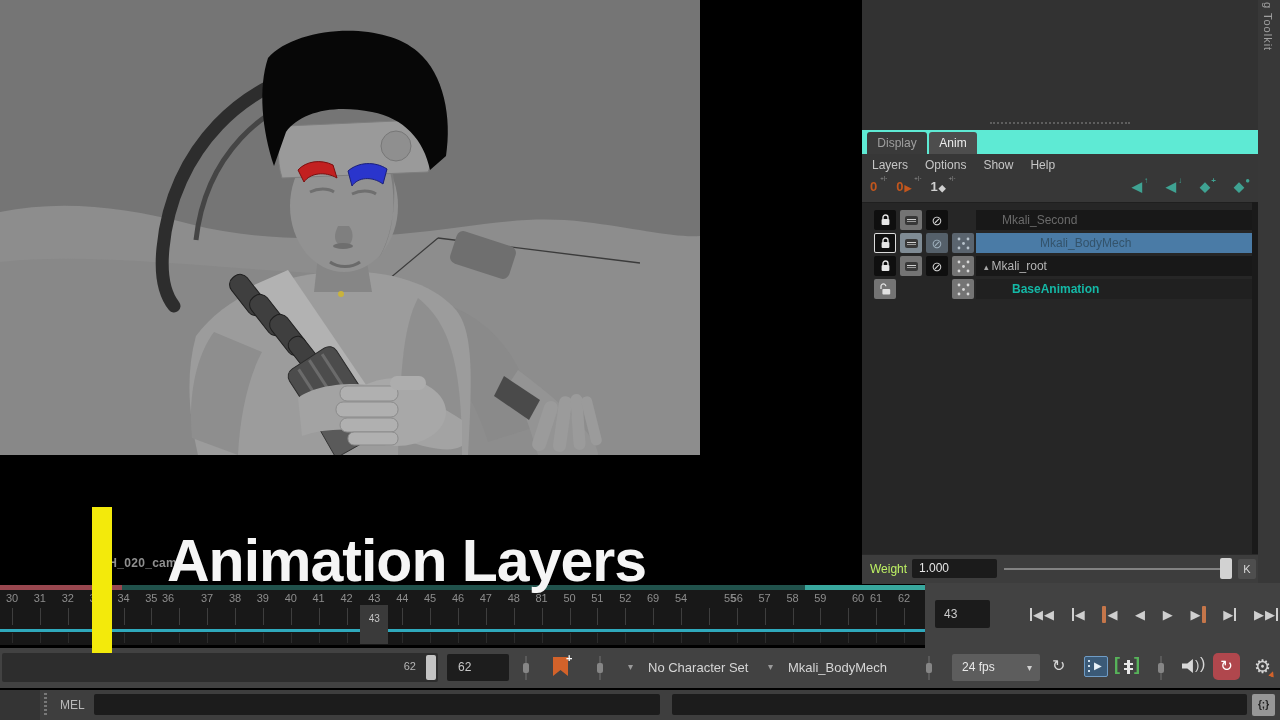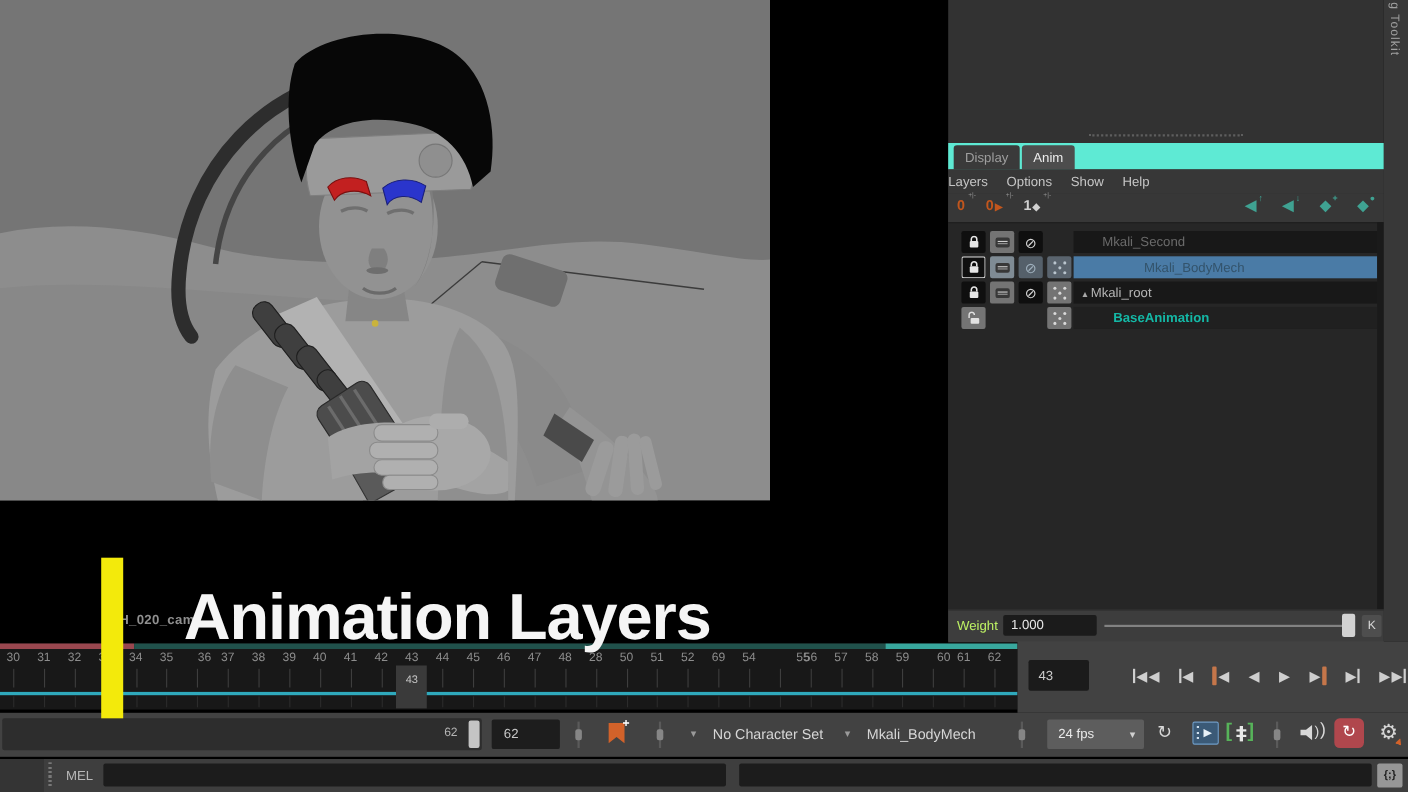--- a/index.html
+++ b/index.html
@@ -12,21 +12,21 @@
 
   
   #right-panel{left:862px;top:0;width:396px;height:583px;background:#323232}
   #panel-divider{left:128px;top:122px;width:140px;border-top:2px dotted #5e5e5e}
   #tab-row{left:0;top:130px;width:100%;height:24px;background:#5eead4}
   .tab{position:absolute;top:2px;height:22px;line-height:22px;text-align:center;
        font-size:12px;border-radius:3px 3px 0 0}
   #tab-display{left:5px;width:60px;background:#3a3a3a;color:#9f9f9f}
   #tab-anim{left:67px;width:48px;background:#4d4d4d;color:#ececec}
   #menu-row{left:0;top:154px;width:100%;height:22px;background:#373737;display:flex;
-            align-items:center;gap:17px;box-sizing:border-box}
+            align-items:center;gap:17px;padding-left:10px;box-sizing:border-box}
   .menu-item{font-size:12px;color:#c6c6c6}
   #layer-toolbar{left:0;top:176px;width:100%;height:26px;background:#373737}
   #counter-group{position:absolute;left:8px;top:3px;display:flex;gap:11px}
   .counter{position:relative;font-size:13px;font-weight:bold;padding-right:8px}
   .counter .sup{position:absolute;top:-4px;right:-2px;font-size:6px;color:#949494;font-weight:normal}
   .counter .suffix{font-size:9px;margin-left:1px}
   #layer-tool-group{position:absolute;right:10px;top:3px;display:flex;gap:16px}
   .layer-tool{position:relative;color:#3fa292;font-size:13px;font-weight:bold;width:18px;text-align:center}
   .layer-tool .badge{position:absolute;top:-3px;right:-2px;font-size:8px;font-weight:bold;color:#3fa292}
   #layer-list{left:0;top:202px;width:396px;height:352px;background:#262626;border-top:1px solid #1f1f1f}
@@ -374,21 +374,21 @@
     <div class="tl-sub" style="left: 67.75px;"></div>
     <span class="tl-num" style="left: 95.625px;">33</span>
     <div class="tl-tick" style="left: 95.625px;"></div>
     <div class="tl-sub" style="left: 95.625px;"></div>
     <span class="tl-num" style="left: 123.5px;">34</span>
     <div class="tl-tick" style="left: 123.5px;"></div>
     <div class="tl-sub" style="left: 123.5px;"></div>
     <span class="tl-num" style="left: 151.375px;">35</span>
     <div class="tl-tick" style="left: 151.375px;"></div>
     <div class="tl-sub" style="left: 151.375px;"></div>
-    <span class="tl-num" style="left: 186px;">36</span>
+    <span class="tl-num" style="left: 168px;">36</span>
     <div class="tl-tick" style="left: 179.25px;"></div>
     <div class="tl-sub" style="left: 179.25px;"></div>
     <span class="tl-num" style="left: 207.125px;">37</span>
     <div class="tl-tick" style="left: 207.125px;"></div>
     <div class="tl-sub" style="left: 207.125px;"></div>
     <span class="tl-num" style="left: 235px;">38</span>
     <div class="tl-tick" style="left: 235px;"></div>
     <div class="tl-sub" style="left: 235px;"></div>
     <span class="tl-num" style="left: 262.875px;">39</span>
     <div class="tl-tick" style="left: 262.875px;"></div>
@@ -413,21 +413,21 @@
     <div class="tl-sub" style="left: 430.125px;"></div>
     <span class="tl-num" style="left: 458px;">46</span>
     <div class="tl-tick" style="left: 458px;"></div>
     <div class="tl-sub" style="left: 458px;"></div>
     <span class="tl-num" style="left: 485.875px;">47</span>
     <div class="tl-tick" style="left: 485.875px;"></div>
     <div class="tl-sub" style="left: 485.875px;"></div>
     <span class="tl-num" style="left: 513.75px;">48</span>
     <div class="tl-tick" style="left: 513.75px;"></div>
     <div class="tl-sub" style="left: 513.75px;"></div>
-    <span class="tl-num" style="left: 541.625px;">28</span>
+    <span class="tl-num" style="left: 541.625px;">81</span>
     <div class="tl-tick" style="left: 541.625px;"></div>
     <div class="tl-sub" style="left: 541.625px;"></div>
     <span class="tl-num" style="left: 569.5px;">50</span>
     <div class="tl-tick" style="left: 569.5px;"></div>
     <div class="tl-sub" style="left: 569.5px;"></div>
     <span class="tl-num" style="left: 597.375px;">51</span>
     <div class="tl-tick" style="left: 597.375px;"></div>
     <div class="tl-sub" style="left: 597.375px;"></div>
     <span class="tl-num" style="left: 625.25px;">52</span>
     <div class="tl-tick" style="left: 625.25px;"></div>

